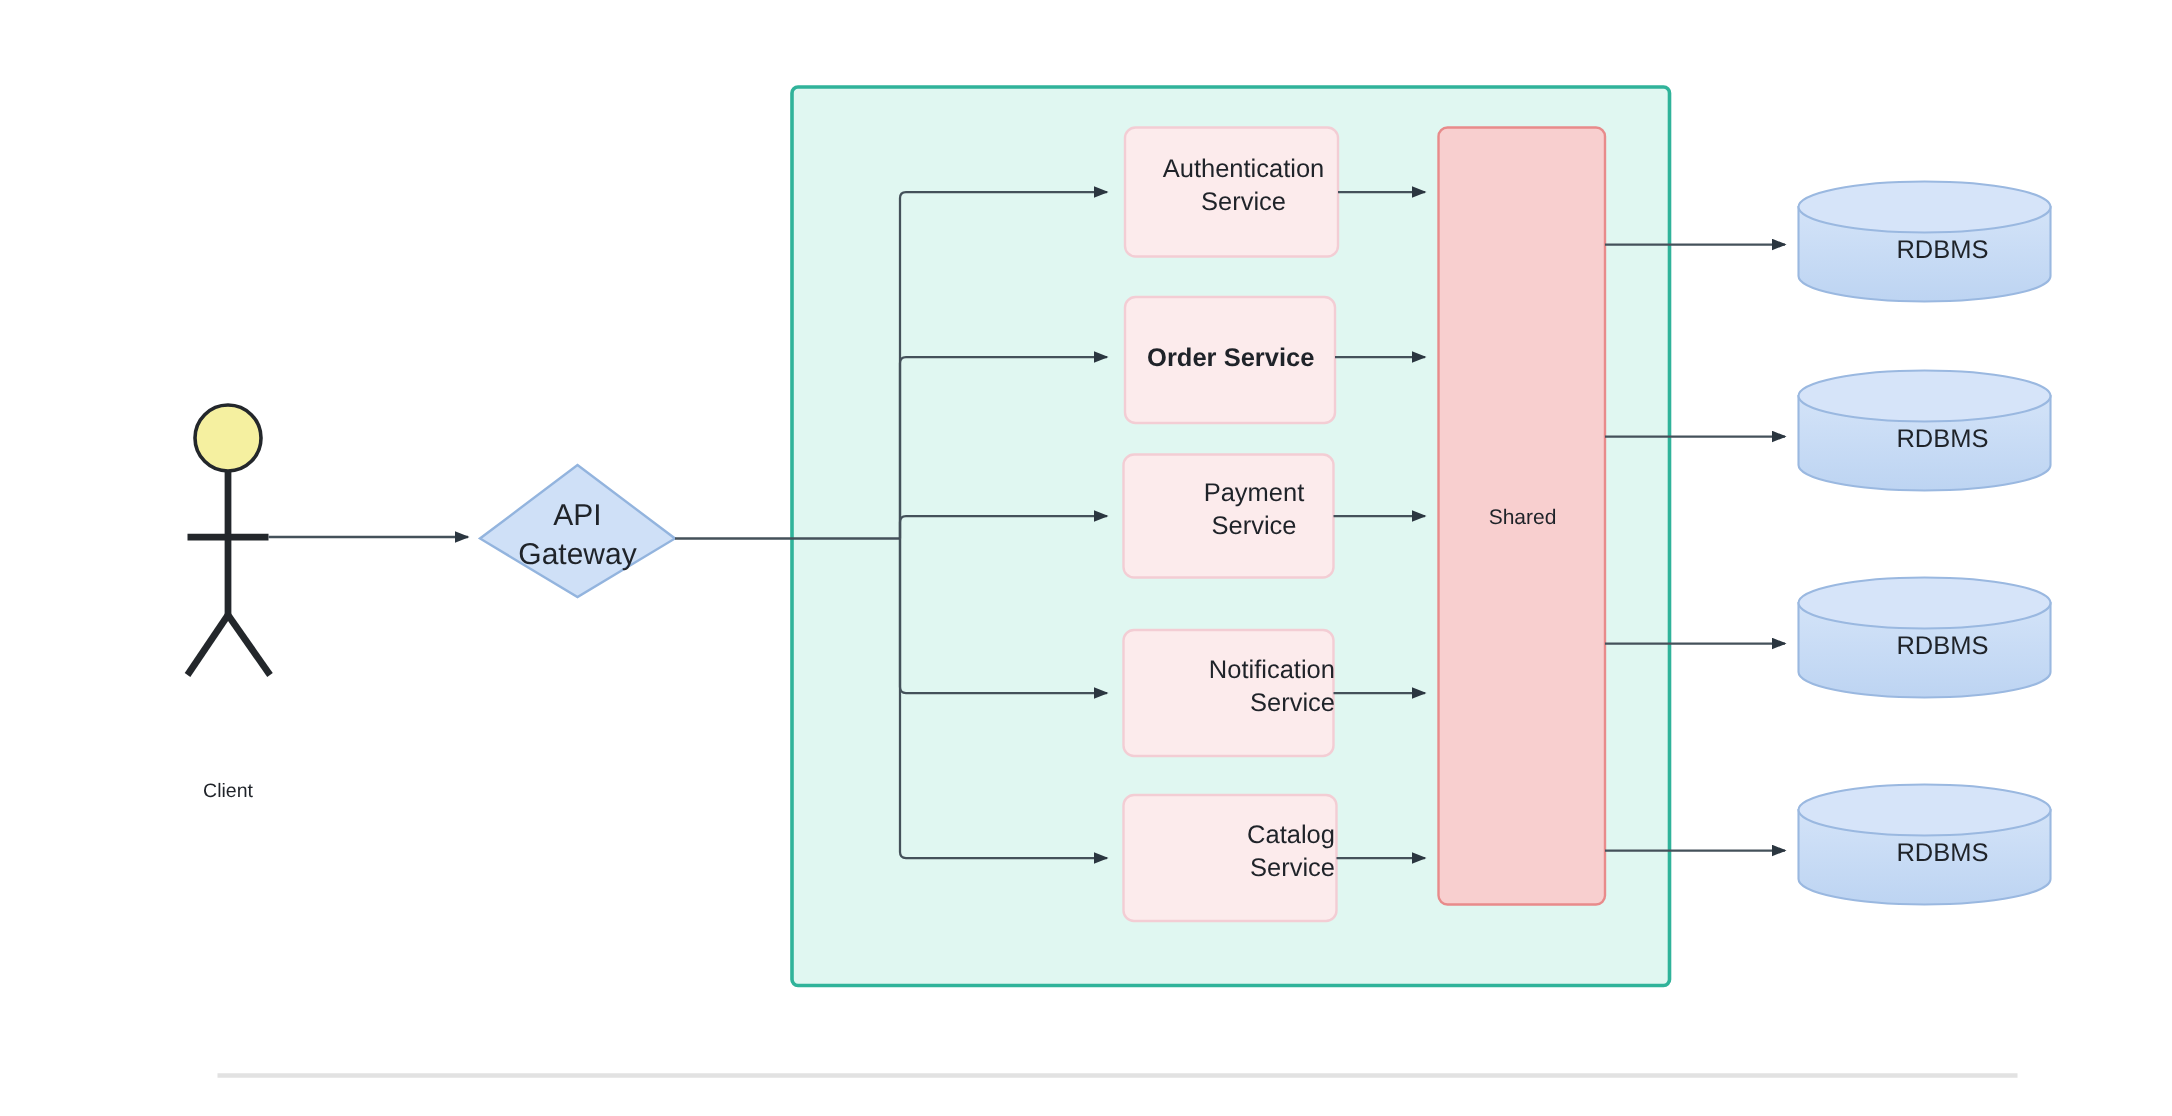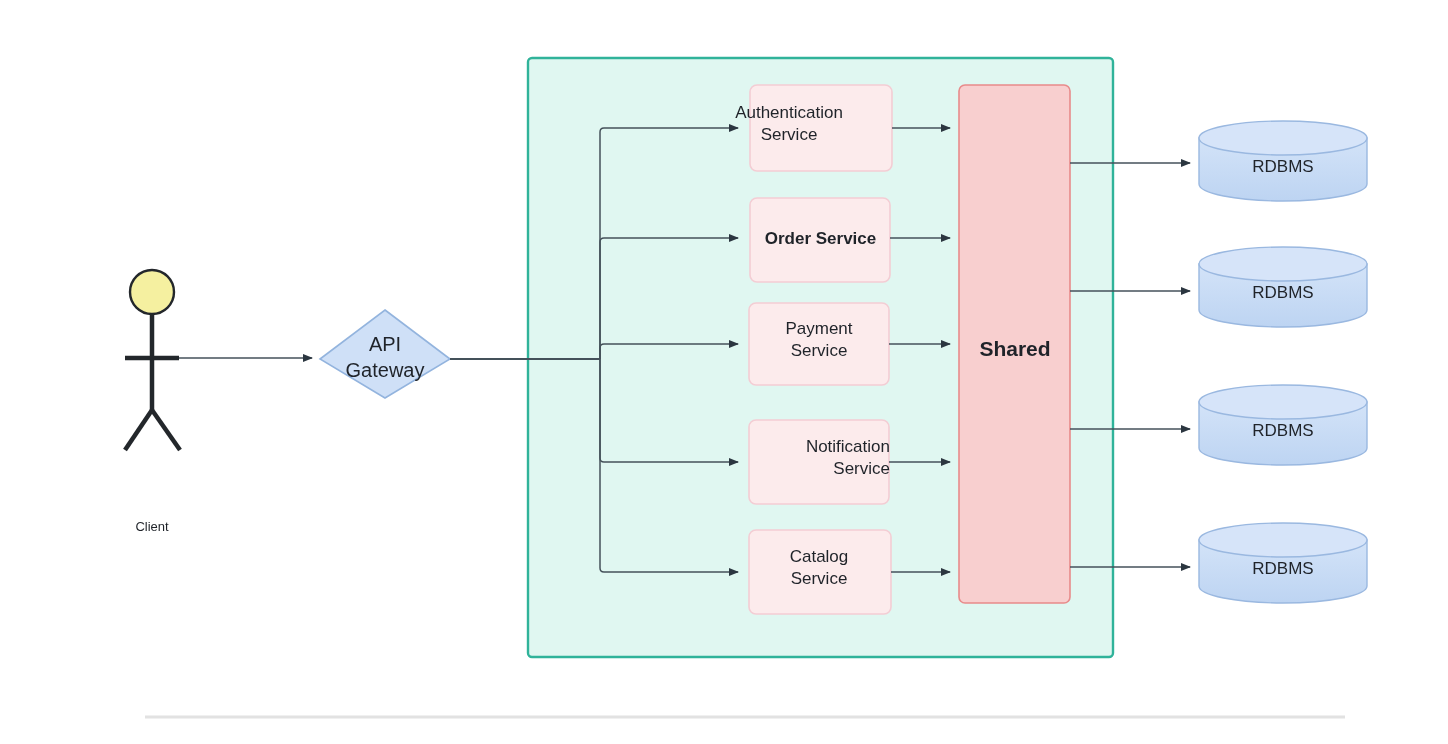--- a/index.html
+++ b/index.html
@@ -38,35 +38,35 @@
   }
   #gateway-label {
     left: 325px;
     top: 331px;
     width: 120px;
     font-size: 20px;
   }
   .svc-label {
     font-size: 17px;
   }
-  #svc-label-0 { left: 708px; top: 102px; width: 162px; text-align: center; }
+  #svc-label-0 { left: 748px; top: 102px; width: 162px; text-align: center; }
   #svc-label-1 { left: 748px; top: 228px; width: 145px; font-weight: bold; }
-  #svc-label-2 { left: 748px; top: 318px; width: 142px; }
+  #svc-label-2 { left: 748px; top: 318px; width: 142px; padding-left: 17px; }
   #svc-label-3 { left: 748px; top: 436px; width: 142px; text-align: right; }
-  #svc-label-4 { left: 748px; top: 546px; width: 142px; }
+  #svc-label-4 { left: 748px; top: 546px; width: 142px; text-align: right; }
   #shared-label {
     left: 960px;
     top: 335px;
     width: 110px;
-    font-size: 21px;
-    font-weight: bold;
+    font-size: 14px;
   }
   .db-label {
     font-size: 17px;
     width: 168px;
+    margin-left: 12px;
   }
   #db-label-0 { left: 1199px; top: 156px; }
   #db-label-1 { left: 1199px; top: 282px; }
   #db-label-2 { left: 1199px; top: 420px; }
   #db-label-3 { left: 1199px; top: 558px; }
 </style>
 </head>
 <body>
 
 <svg id="canvas" viewBox="0 0 1448 744">

